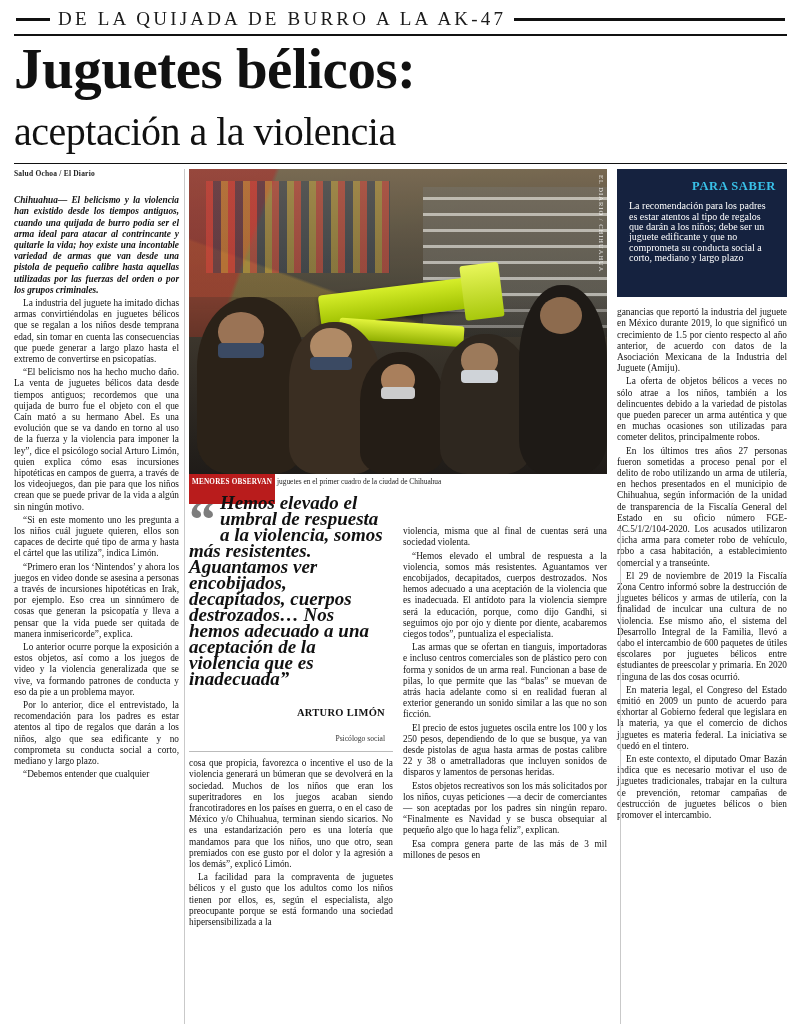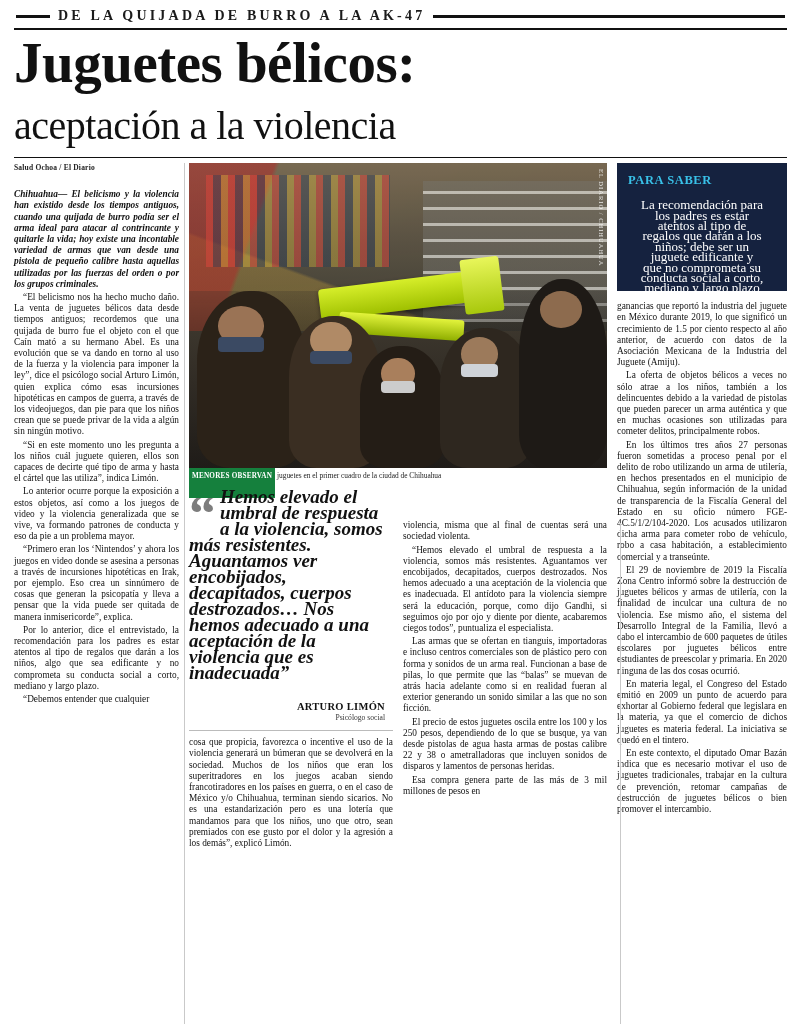--- a/index.html
+++ b/index.html
@@ -25,22 +25,22 @@
     gap: 8px;
     padding: 2px 2px 0 2px;
   }
   .kicker-rule {
     flex: 0 0 34px;
     height: 3px;
     background: #111;
   }
   .kicker {
     font-family: "Liberation Serif", serif;
-    font-size: 14px;
-    font-weight: bold;
+    font-size: 19px;
+    font-weight: normal;
     letter-spacing: 3.2px;
     color: #1b1b1b;
     white-space: nowrap;
   }
   .kicker-rule-right {
     flex: 1 1 auto;
     height: 3px;
     background: #111;
   }
   .topline {
@@ -182,21 +182,21 @@
     color:#fff;
     opacity:.85;
   }
   .caption {
     margin-top: 3px;
     font-size: 7.4px;
     line-height: 9px;
     color:#222;
   }
   .caption .tag {
-    background:#15803d; color:#fff; padding:18px 3px; font-weight:bold; font-size:7.2px;
+    background:#b91c1c; color:#fff; padding:18px 3px; font-weight:bold; font-size:7.2px;
     letter-spacing:.2px;
   }
   
   .pull {
     margin-top: 8px;
     padding-right: 8px;
     border-right: 0;
   }
   .pull .qmark {
     font-family:"Liberation Serif", serif;
@@ -218,43 +218,43 @@
     margin-top: 20px;
     text-align:right;
     font-size: 10.5px;
     font-weight:bold;
     letter-spacing:.3px;
   }
   .pull .qrole {
     text-align:right;
     font-size: 7.6px;
     color:#333;
-    margin-top:1px;
+    margin-top:16px;
   }
   .pull-rule { height:1px; background:#bbb; margin:8px 0 6px 0; }
   
   .saber {
     background:#15223f;
     color:#fff;
     padding: 10px 11px 14px 11px;
     height: 128px;
   }
   .saber h3 {
     margin:0 0 7px 0;
-    text-align:left;
+    text-align:right;
     color:#39c1e8;
     font-size:12.5px;
     letter-spacing:.6px;
     font-weight:bold;
   }
   .saber p {
-    margin:12px;
-    font-size:13px;
+    margin:1px;
+    font-size:10px;
     line-height:10.4px;
-    text-align:center;
+    text-align:left;
   }
   
   .vrule {
     position:absolute;
     top:0; bottom:0;
     width:1px;
     background:#c9c9c9;
   }
 </style>
 </head>
@@ -273,24 +273,25 @@
     <span class="l1">Juguetes bélicos:</span>
     <span class="l2">aceptación a la violencia</span>
   </div>
   <div class="headrule"></div>
 
   <div class="cols">
 
     <div class="col">
       <div class="byline">Salud Ochoa / El Diario</div>
       <p class="body first"><span class="dateline">Chihuahua— El belicismo y la violencia han existido desde los tiempos antiguos, cuando una quijada de burro podía ser el arma ideal para atacar al contrincante y quitarle la vida; hoy existe una incontable variedad de armas que van desde una pistola de pequeño calibre hasta aquellas utilizadas por las fuerzas del orden o por los grupos criminales.</span></p>
+      <p class="body">La industria del juguete ha imitado dichas armas convirtiéndolas en juguetes bélicos que se regalan a los niños desde temprana edad, sin tomar en cuenta las consecuencias que puede generar a largo plazo hasta el extremo de convertirse en psicopatías.</p>
       <p class="body">“El belicismo nos ha hecho mucho daño. La venta de juguetes bélicos data desde tiempos antiguos; recordemos que una quijada de burro fue el objeto con el que Caín mató a su hermano Abel. Es una evolución que se va dando en torno al uso de la fuerza y la violencia para imponer la ley”, dice el psicólogo social Arturo Limón, quien explica cómo esas incursiones hipotéticas en campos de guerra, a través de los videojuegos, dan pie para que los niños crean que se puede privar de la vida a algún sin ningún motivo.</p>
       <p class="body">“Si en este momento uno les pregunta a los niños cuál juguete quieren, ellos son capaces de decirte qué tipo de arma y hasta el cártel que las utiliza”, indica Limón.</p>
+      <p class="body">“Primero eran los ‘Nintendos’ y ahora los juegos en video donde se asesina a personas a través de incursiones hipotéticas en Irak, por ejemplo. Eso crea un sinnúmero de cosas que generan la psicopatía y lleva a pensar que la vida puede ser quitada de manera inmisericorde”, explica.</p>
       <p class="body">Lo anterior ocurre porque la exposición a estos objetos, así como a los juegos de video y la violencia generalizada que se vive, va formando patrones de conducta y eso da pie a un problema mayor.</p>
-      <p class="body">“Primero eran los ‘Nintendos’ y ahora los juegos en video donde se asesina a personas a través de incursiones hipotéticas en Irak, por ejemplo. Eso crea un sinnúmero de cosas que generan la psicopatía y lleva a pensar que la vida puede ser quitada de manera inmisericorde”, explica.</p>
       <p class="body">Por lo anterior, dice el entrevistado, la recomendación para los padres es estar atentos al tipo de regalos que darán a los niños, algo que sea edificante y no comprometa su conducta social a corto, mediano y largo plazo.</p>
       <p class="body">“Debemos entender que cualquier</p>
     </div>
 
     <div class="col">
       <div class="photo" style="width:calc(200% + 10px);">
         <div class="sky"></div>
         <div class="shopwall"></div>
         <div class="shelf"></div>
         <div class="hang"></div>
@@ -319,28 +320,30 @@
       </div>
 
       <div class="pull">
         <div class="qmark">“</div>
         <div class="qtext">Hemos elevado el umbral de respuesta a la violencia, somos más resistentes. Aguantamos ver encobijados, decapitados, cuerpos destrozados… Nos hemos adecuado a una aceptación de la violencia que es inadecuada”</div>
         <div class="qauthor">ARTURO LIMÓN</div>
         <div class="qrole">Psicólogo social</div>
       </div>
       <div class="pull-rule"></div>
       <p class="body first">cosa que propicia, favorezca o incentive el uso de la violencia generará un búmeran que se devolverá en la sociedad. Muchos de los niños que eran los superitradores en los juegos acaban siendo francotiradores en los países en guerra, o en el caso de México y/o Chihuahua, terminan siendo sicarios. No es una estandarización pero es una lotería que mandamos para que los niños, uno que otro, sean premiados con ese gusto por el dolor y la agresión a los demás”, explicó Limón.</p>
+      <p class="body">La facilidad para la compraventa de juguetes bélicos y el gusto que los adultos como los niños tienen por ellos, es, según el especialista, algo preocupante porque se está formando una sociedad hipersensibilizada a la</p>
     </div>
 
     <div class="col">
       <div style="height:357px"></div>
       <p class="body first">violencia, misma que al final de cuentas será una sociedad violenta.</p>
       <p class="body">“Hemos elevado el umbral de respuesta a la violencia, somos más resistentes. Aguantamos ver encobijados, decapitados, cuerpos destrozados. Nos hemos adecuado a una aceptación de la violencia que es inadecuada. El antídoto para la violencia siempre será la educación, porque, como dijo Gandhi, si seguimos ojo por ojo y diente por diente, acabaremos ciegos todos”, puntualiza el especialista.</p>
       <p class="body">Las armas que se ofertan en tianguis, importadoras e incluso centros comerciales son de plástico pero con forma y sonidos de un arma real. Funcionan a base de pilas, lo que permite que las “balas” se muevan de atrás hacia adelante como si en realidad fueran al exterior generando un sonido similar a las que no son ficción.</p>
       <p class="body">El precio de estos juguetes oscila entre los 100 y los 250 pesos, dependiendo de lo que se busque, ya van desde pistolas de agua hasta armas de postas calibre 22 y 38 o ametralladoras que incluyen sonidos de disparos y lamentos de personas heridas.</p>
+      <p class="body">Estos objetos recreativos son los más solicitados por los niños, cuyas peticiones —a decir de comerciantes— son aceptadas por los padres sin ningún reparo. “Finalmente es Navidad y se busca obsequiar al pequeño algo que lo haga feliz”, explican.</p>
       <p class="body">Esa compra genera parte de las más de 3 mil millones de pesos en</p>
     </div>
 
     <div class="col">
       <div class="saber">
         <h3>PARA SABER</h3>
         <p>La recomendación para los padres es estar atentos al tipo de regalos que darán a los niños; debe ser un juguete edificante y que no comprometa su conducta social a corto, mediano y largo plazo</p>
       </div>
       <div style="height:10px"></div>
       <p class="body first">ganancias que reportó la industria del juguete en México durante 2019, lo que significó un crecimiento de 1.5 por ciento respecto al año anterior, de acuerdo con datos de la Asociación Mexicana de la Industria del Juguete (Amiju).</p>

